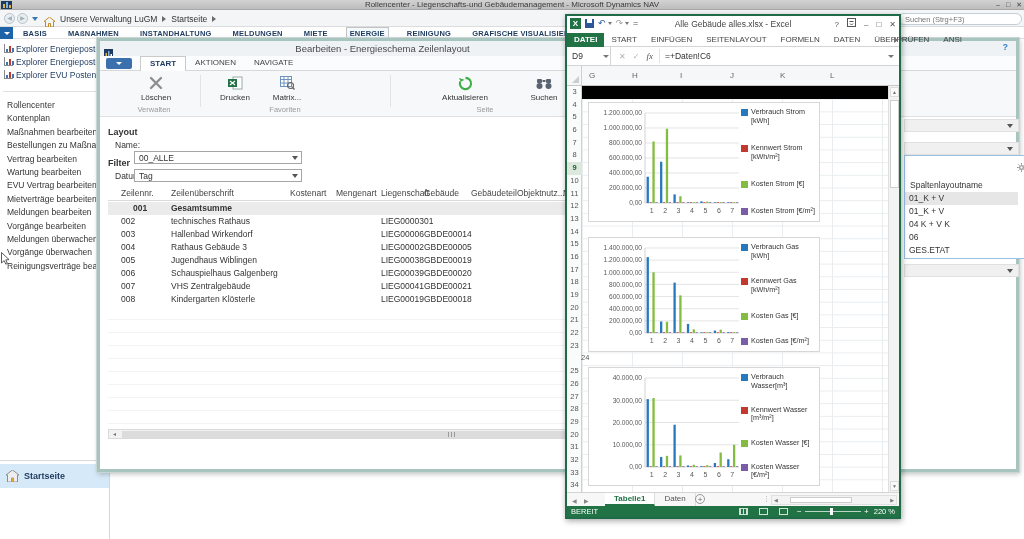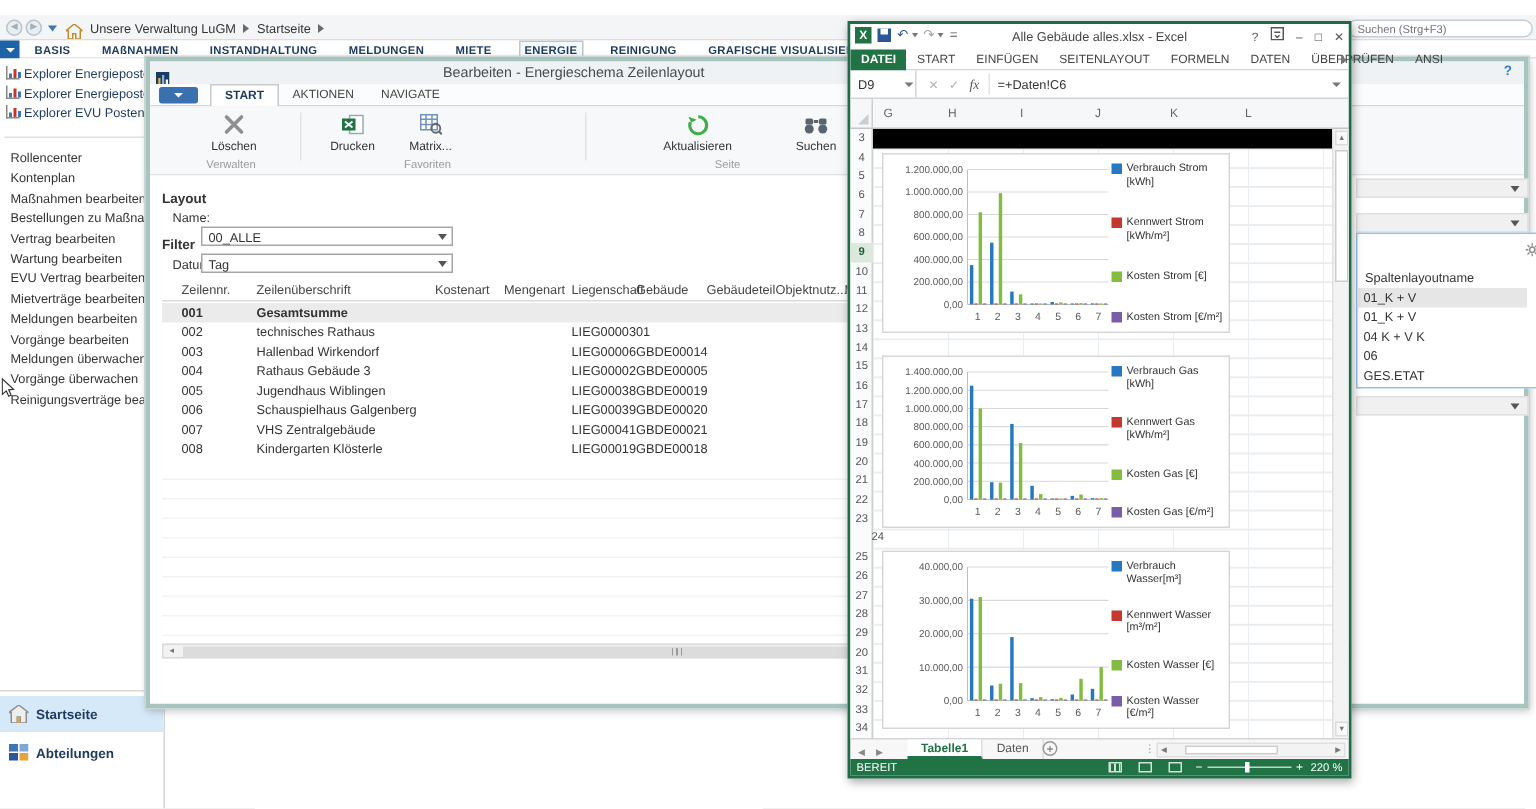--- a/index.html
+++ b/index.html
@@ -148,20 +148,33 @@
   .zoom-glyph{position:absolute;top:0;font-size:8px;line-height:11px;cursor:default;}
   .zoom-track{position:absolute;left:238px;top:5px;width:56px;height:1px;background:#bcd7c8;}
   .zoom-thumb{position:absolute;left:263px;top:2px;width:3px;height:7px;background:#fff;cursor:default;}
   .xl-zoom{position:absolute;right:4px;top:0;font-size:7.5px;line-height:11px;cursor:default;}
 </style>
 </head>
 <body>
 
 <div id="canvas">
 
+  <div class="nav-titlebar">
+    <span class="nav-appicon">
+        <i style="left:2px;height:4px;"></i>
+        <i style="left:5px;height:6px;background:#7fb2e5;"></i>
+        <i style="left:8px;height:3px;"></i>
+      </span>
+    <div class="nav-title">Rollencenter - Liegenschafts-und Gebäudemanagement - Microsoft Dynamics NAV</div>
+    <div class="nav-ctrls">
+      <span>–</span>
+      <span>□</span>
+      <span>✕</span>
+    </div>
+  </div>
 
   <div class="nav-address">
     <span class="circ" style="left:4px;">◀</span>
     <span class="circ" style="left:17px;">▶</span>
     <span class="addr-caret"></span>
     <span class="home-ic">
       <svg width="11" height="10" viewBox="0 0 11 10">
           <path d="M5.5 0L0 4.5h1.5V10h3V6.5h2V10h3V4.5H11z" fill="none" stroke="#c58a2e" stroke-width="1"></path>
         </svg>
     </span>
@@ -235,29 +248,20 @@
   </div>
 
   <div class="nav-bottom">
     <div class="sb-footrow sel" style="top:3px;">
       <svg width="13" height="12" viewBox="0 0 13 12">
           <path d="M6.5 0L0 5h1.5v7h4V8h2v4h4V5H13z" fill="#eee" stroke="#8a8f94" stroke-width="1"></path>
           <rect x="5.5" y="8" width="2" height="4" fill="#e8a33c"></rect>
         </svg>
       <span>Startseite</span>
     </div>
-    <div class="sb-footrow" style="top:29px;">
-      <svg width="13" height="12" viewBox="0 0 13 12">
-          <rect x="0" y="0" width="6" height="5" fill="#3f74b5"></rect>
-          <rect x="7" y="0" width="6" height="5" fill="#7fa8d6"></rect>
-          <rect x="0" y="6" width="6" height="5" fill="#2b579a"></rect>
-          <rect x="7" y="6" width="6" height="5" fill="#e8a33c"></rect>
-        </svg>
-      <span>Abteilungen</span>
-    </div>
   </div>
 
   <svg id="mouse-cursor" width="9" height="13" viewBox="0 0 9 13">
     <path d="M0.5 0.5 L0.5 11 L3.2 8.6 L4.8 12.2 L6.4 11.4 L4.8 7.9 L8 7.6 Z" fill="#fff" stroke="#333" stroke-width="0.8"></path>
   </svg>
 
   <div id="dialog">
     <div class="dlg-titlebar">
       <span class="dlg-icon">
         <svg width="9" height="9" viewBox="0 0 9 9">
@@ -356,21 +360,21 @@
           <span class="tbl-hcell" style="left: 182px;">Kostenart</span>
           <span class="tbl-hcell" style="left: 228px;">Mengenart</span>
           <span class="tbl-hcell" style="left: 273px;">Liegenschaft</span>
           <span class="tbl-hcell" style="left: 316px;">Gebäude</span>
           <span class="tbl-hcell" style="left: 363px;">Gebäudeteil</span>
           <span class="tbl-hcell" style="left: 409px;">Objektnutz...</span>
           <span class="tbl-hcell" style="left: 455px;">M...</span>
         </div>
       <div id="tbl-rows">
           <div class="tbl-row sel" style="top: 85px;">
-            <span class="tbl-cell" style="left: 13px; font-weight: bold;">001</span>
+            <span class="tbl-cell" style="left: 25px; font-weight: bold;">001</span>
             <span class="tbl-cell" style="left: 63px; font-weight: bold;">Gesamtsumme</span>
           </div>
           <div class="tbl-row" style="top: 98px;">
             <span class="tbl-cell" style="left: 13px;">002</span>
             <span class="tbl-cell" style="left: 63px;">technisches Rathaus</span>
             <span class="tbl-cell" style="left: 273px;">LIEG00003</span>
             <span class="tbl-cell" style="left: 316px;">01</span>
           </div>
           <div class="tbl-row" style="top: 111px;">
             <span class="tbl-cell" style="left: 13px;">003</span>

